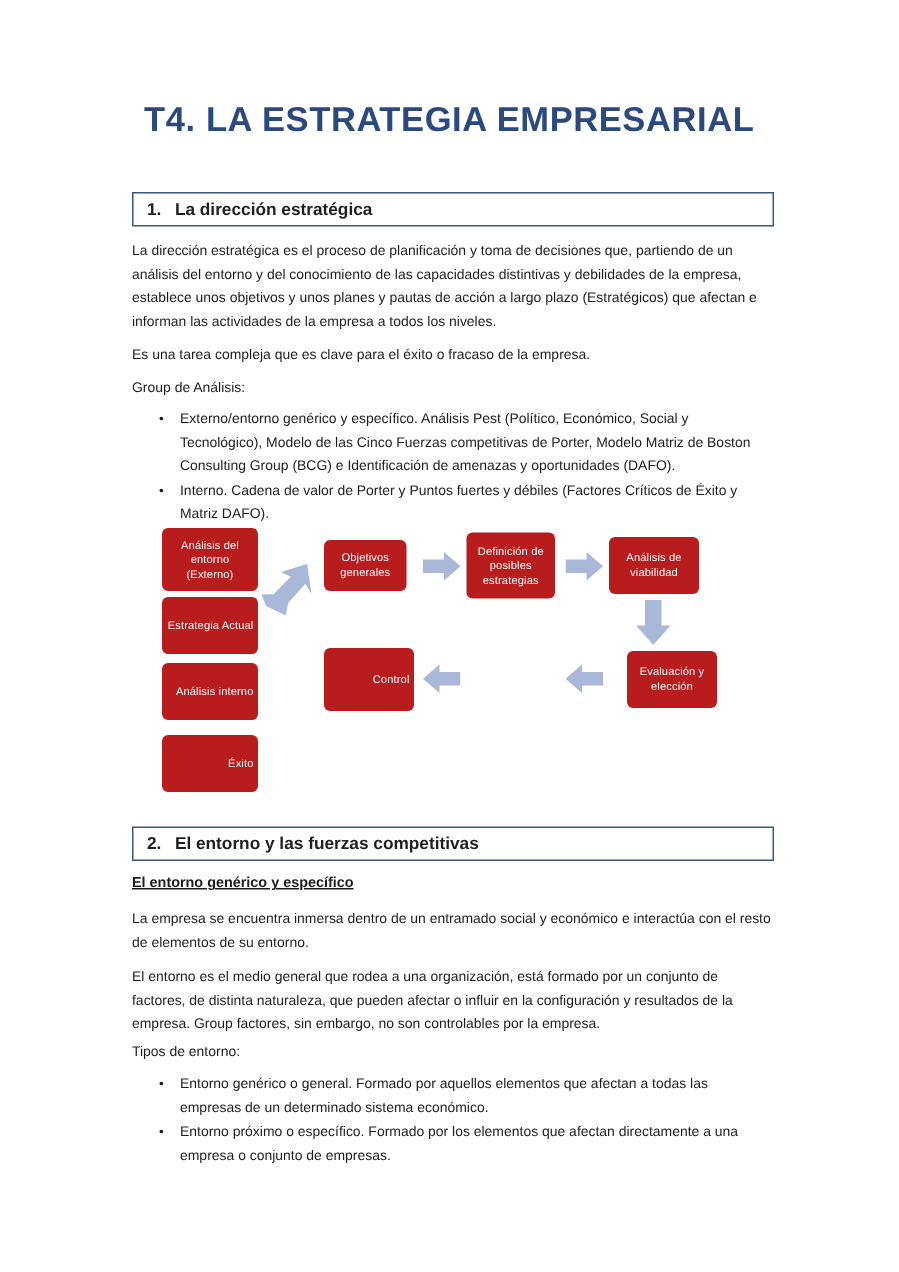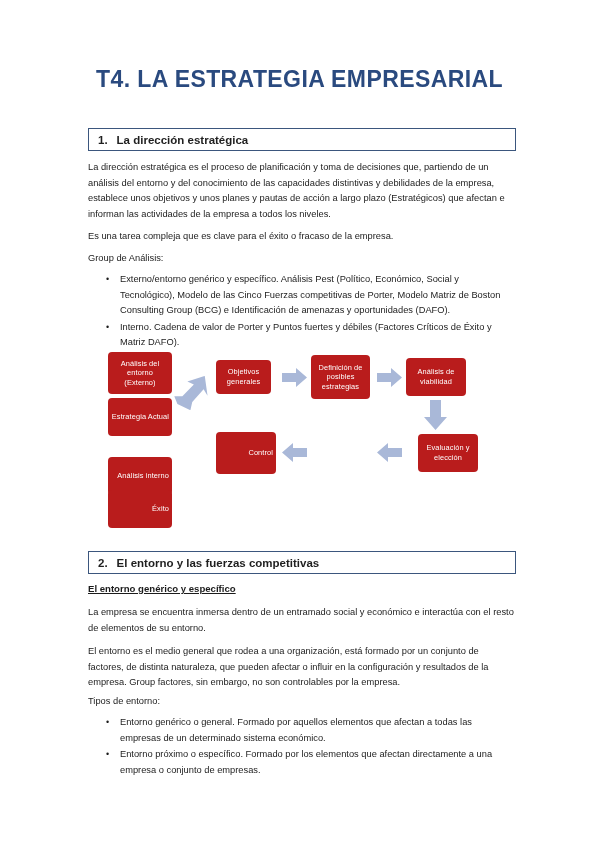--- a/index.html
+++ b/index.html
@@ -168,21 +168,21 @@
   </div>
 
   <div class="diagram">
 
     <div class="node" style="left:8px; top:2px; width:64px; height:42px;">
       <span>Análisis del entorno (Externo)</span>
     </div>
     <div class="node" style="left:8px; top:48px; width:64px; height:38px;">
       <span>Estrategia Actual</span>
     </div>
-    <div class="node" style="left:8px; top:107px; width:64px; height:38px;">
+    <div class="node" style="left:8px; top:92px; width:64px; height:38px;">
       <span>Análisis interno</span>
     </div>
     <div class="node" style="left:8px; top:140px; width:64px; height:38px;">
       <span>Éxito</span>
     </div>
 
     <div class="arrow" style="left:74px; top:26px;">
       <svg width="34" height="34" viewBox="0 0 34 34">
         <polygon points="2,26 14,34 17,26 30,15 33,22 33,2 15,5 21,9 8,19 0,18" fill="#a9b8d8" transform="rotate(-8 17 17)"></polygon>
       </svg>

